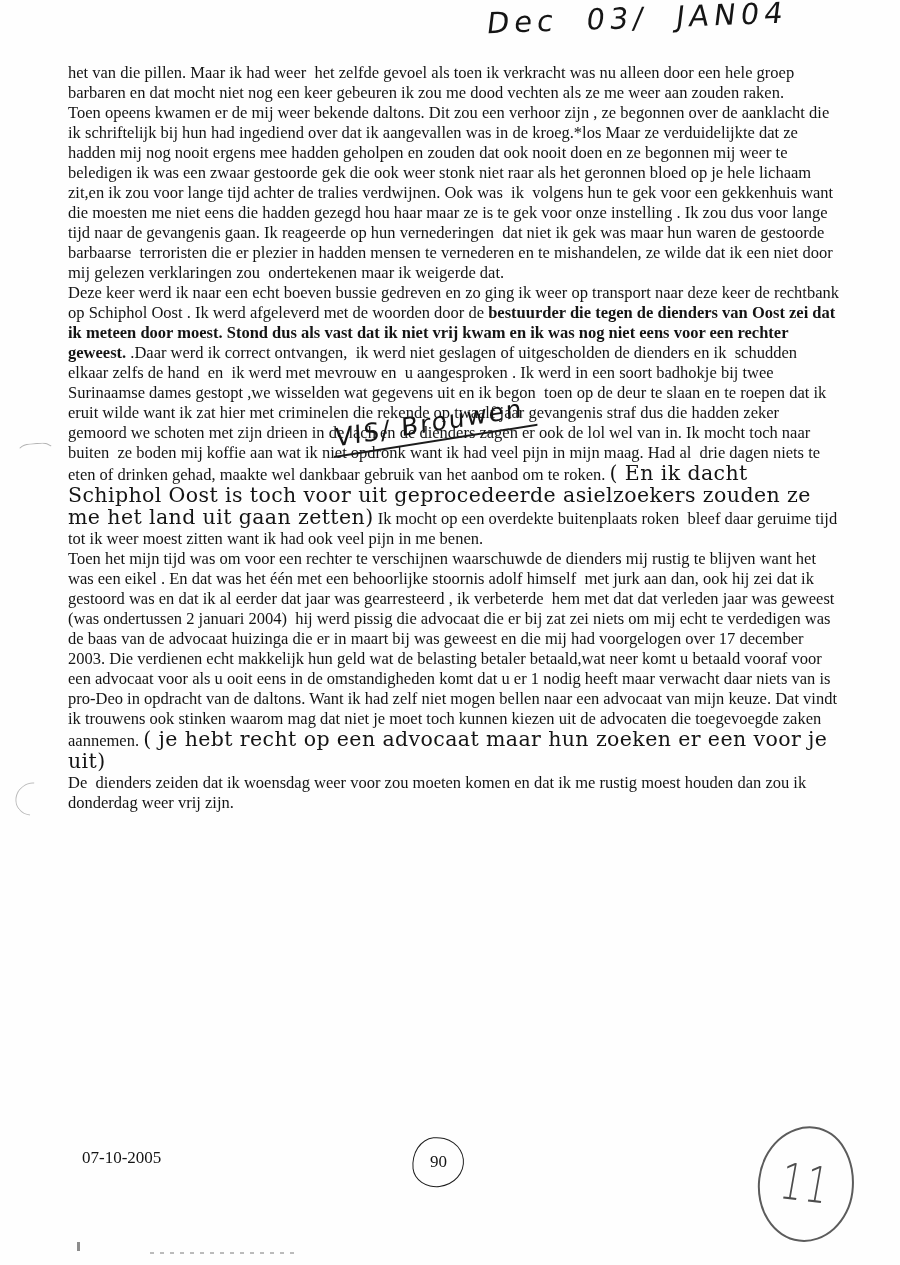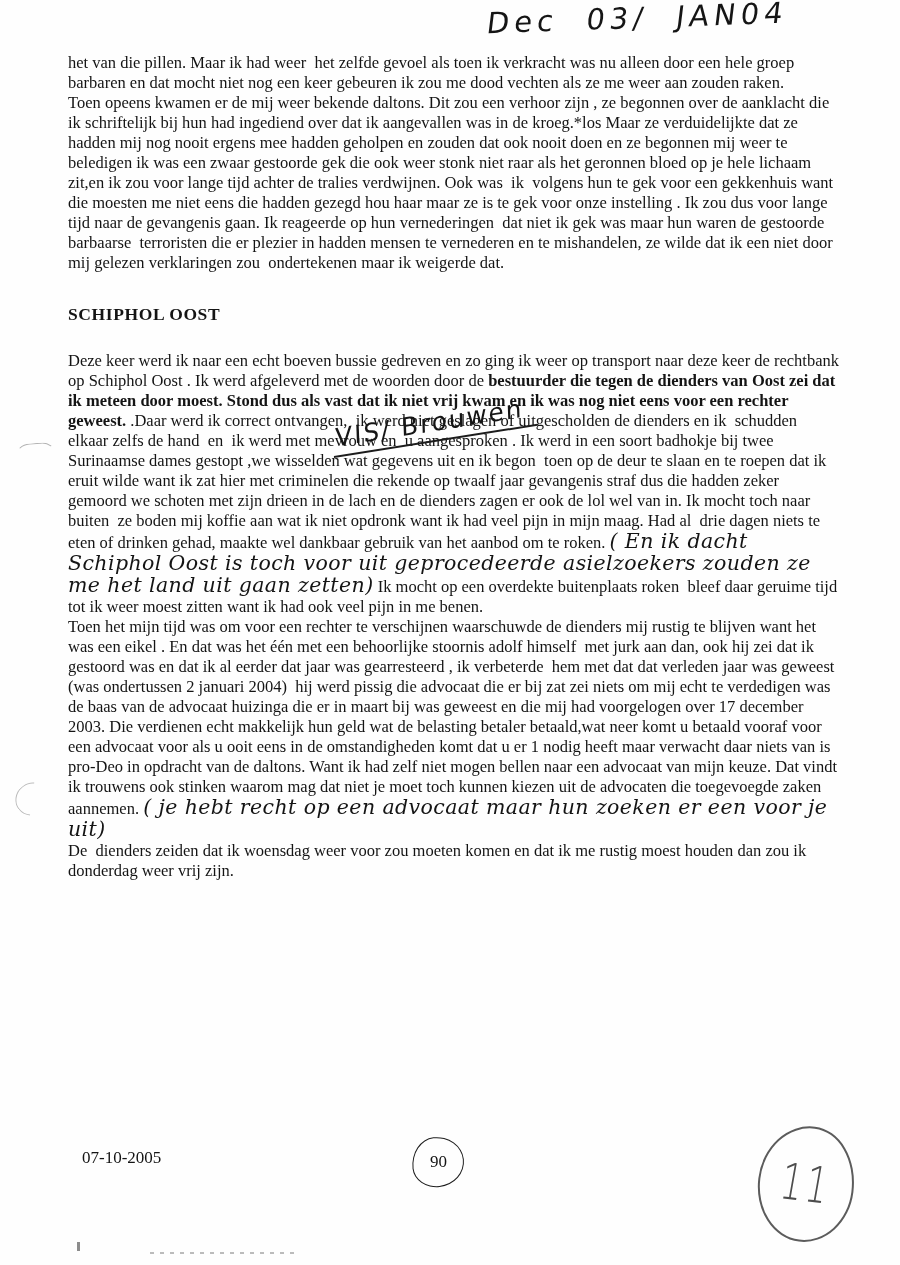--- a/index.html
+++ b/index.html
@@ -10,21 +10,21 @@
     background: #fefefe;
     overflow: hidden;
     font-family: "Liberation Serif", serif;
     color: #141414;
   }
 
   
   .text-col {
     position: absolute;
     left: 68px;
-    top: 53px;
+    top: 63px;
     width: 772px;
   }
   .para {
     margin: 0;
     font-size: 16.5px;
     line-height: 20px;
     white-space: pre-wrap;
     text-align: left;
   }
   .para.p-bold-block { margin-top: 15px; font-weight: bold; }
@@ -32,21 +32,20 @@
     margin-top: 31px;
     margin-bottom: 27px;
     font-weight: bold;
     font-size: 17.5px;
     letter-spacing: 0.6px;
   }
   .seg-normal { }
   .seg-bold { font-weight: bold; }
   .seg-script {
     font-family: "DejaVu Serif", serif;
-    font-style: italic;
     font-weight: 500;
     font-size: 20.5px;
     letter-spacing: 0.4px;
   }
 
   
   .hw { font-family: "DejaVu Sans", sans-serif; color: #151515; }
   .hw-date {
     position: absolute;
     left: 487px;
@@ -169,21 +168,20 @@
 <div class="page">
 
   <div class="hw hw-date">Dec 03/ JAN04</div>
 
   <div class="arc-mark-1"></div>
   <div class="arc-mark-2"></div>
 
   <div class="text-col">
       <p class="para p-body"><span class="seg-normal">het van die pillen. Maar ik had weer  het zelfde gevoel als toen ik verkracht was nu alleen door een hele groep barbaren en dat mocht niet nog een keer gebeuren ik zou me dood vechten als ze me weer aan zouden raken.</span></p>
       <p class="para p-body"><span class="seg-normal">Toen opeens kwamen er de mij weer bekende daltons. Dit zou een verhoor zijn , ze begonnen over de aanklacht die ik schriftelijk bij hun had ingediend over dat ik aangevallen was in de kroeg.*los Maar ze verduidelijkte dat ze hadden mij nog nooit ergens mee hadden geholpen en zouden dat ook nooit doen en ze begonnen mij weer te beledigen ik was een zwaar gestoorde gek die ook weer stonk niet raar als het geronnen bloed op je hele lichaam zit,en ik zou voor lange tijd achter de tralies verdwijnen. Ook was  ik  volgens hun te gek voor een gekkenhuis want die moesten me niet eens die hadden gezegd hou haar maar ze is te gek voor onze instelling . Ik zou dus voor lange tijd naar de gevangenis gaan. Ik reageerde op hun vernederingen  dat niet ik gek was maar hun waren de gestoorde barbaarse  terroristen die er plezier in hadden mensen te vernederen en te mishandelen, ze wilde dat ik een niet door mij gelezen verklaringen zou  ondertekenen maar ik weigerde dat.</span></p>
-      <p class="para p-heading"><span class="seg-bold">SCHIPHOL OOST</span></p>
       <p class="para p-body"><span class="seg-normal">Deze keer werd ik naar een echt boeven bussie gedreven en zo ging ik weer op transport naar deze keer de rechtbank op Schiphol Oost . Ik werd afgeleverd met de woorden door de </span><span class="seg-bold">bestuurder die tegen de dienders van Oost zei dat ik meteen door moest. Stond dus als vast dat ik niet vrij kwam en ik was nog niet eens voor een rechter geweest.</span><span class="seg-normal"> .Daar werd ik correct ontvangen,  ik werd niet geslagen of uitgescholden de dienders en ik  schudden elkaar zelfs de hand  en  ik werd met mevrouw en  u aangesproken . Ik werd in een soort badhokje bij twee Surinaamse dames gestopt ,we wisselden wat gegevens uit en ik begon  toen op de deur te slaan en te roepen dat ik eruit wilde want ik zat hier met criminelen die rekende op twaalf jaar gevangenis straf dus die hadden zeker gemoord we schoten met zijn drieen in de lach en de dienders zagen er ook de lol wel van in. Ik mocht toch naar buiten  ze boden mij koffie aan wat ik niet opdronk want ik had veel pijn in mijn maag. Had al  drie dagen niets te  eten of drinken gehad, maakte wel dankbaar gebruik van het aanbod om te roken. </span><span class="seg-script">( En ik dacht Schiphol Oost is toch voor uit geprocedeerde asielzoekers zouden ze me het land uit gaan zetten)</span><span class="seg-normal"> Ik mocht op een overdekte buitenplaats roken  bleef daar geruime tijd tot ik weer moest zitten want ik had ook veel pijn in me benen.</span></p>
       <p class="para p-body"><span class="seg-normal">Toen het mijn tijd was om voor een rechter te verschijnen waarschuwde de dienders mij rustig te blijven want het was een eikel . En dat was het één met een behoorlijke stoornis adolf himself  met jurk aan dan, ook hij zei dat ik gestoord was en dat ik al eerder dat jaar was gearresteerd , ik verbeterde  hem met dat dat verleden jaar was geweest (was ondertussen 2 januari 2004)  hij werd pissig die advocaat die er bij zat zei niets om mij echt te verdedigen was de baas van de advocaat huizinga die er in maart bij was geweest en die mij had voorgelogen over 17 december 2003. Die verdienen echt makkelijk hun geld wat de belasting betaler betaald,wat neer komt u betaald vooraf voor een advocaat voor als u ooit eens in de omstandigheden komt dat u er 1 nodig heeft maar verwacht daar niets van is pro-Deo in opdracht van de daltons. Want ik had zelf niet mogen bellen naar een advocaat van mijn keuze. Dat vindt ik trouwens ook stinken waarom mag dat niet je moet toch kunnen kiezen uit de advocaten die toegevoegde zaken aannemen. </span><span class="seg-script">( je hebt recht op een advocaat maar hun zoeken er een voor je uit)</span></p>
       <p class="para p-body"><span class="seg-normal">De  dienders zeiden dat ik woensdag weer voor zou moeten komen en dat ik me rustig moest houden dan zou ik donderdag weer vrij zijn.</span></p>
     </div>
 
   <div class="hw hw-visnote">VIS/ Brouwen</div>
 
   <div class="footer-date">07-10-2005</div>
 
   <div class="page-circle">

